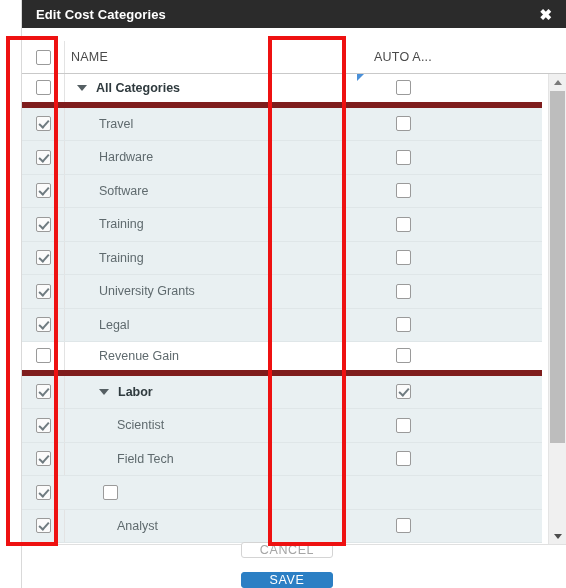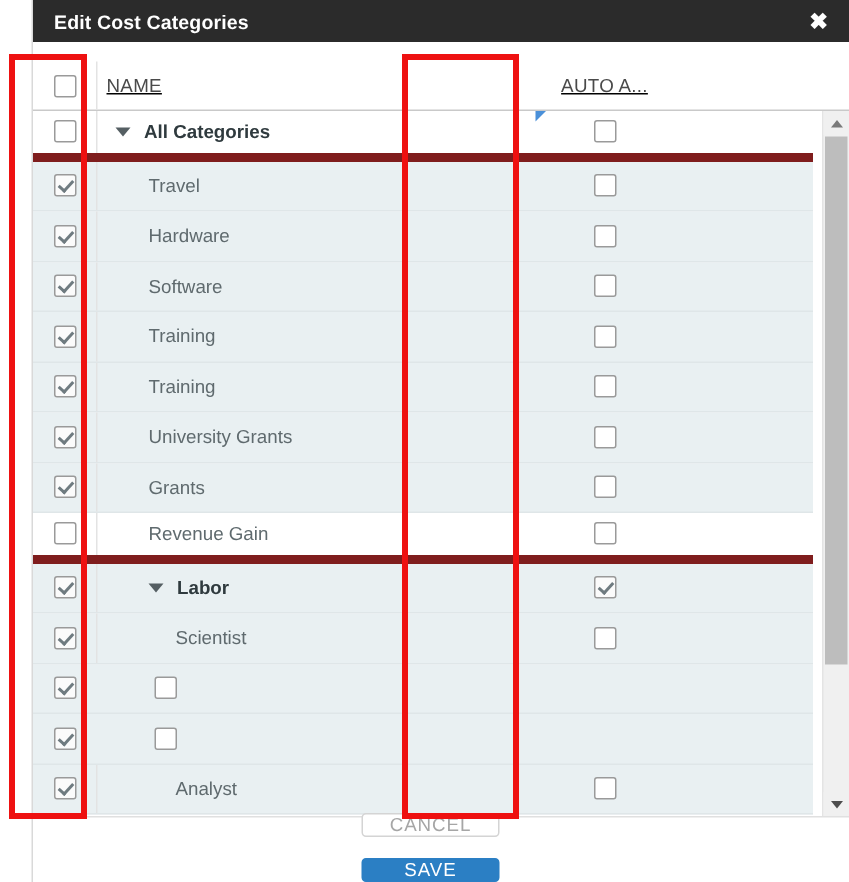--- a/index.html
+++ b/index.html
@@ -69,21 +69,20 @@
 
   
   .grid {
     position: absolute;
     left: 0;
     top: 12px;
     right: 0;
     bottom: 44px;
     display: flex;
     flex-direction: column;
-    text-decoration: underline;
   }
 
   .grid-head {
     display: flex;
     align-items: center;
     height: 32px;
     flex: 0 0 auto;
     border-bottom: 1px solid #c9c9c9;
     background: #ffffff;
     padding-right: 24px;
@@ -444,21 +443,21 @@
                   <div class="cb"></div>
                 </div>
                 <div class="col-spacer"></div>
               </div>
               <div class="row">
                 <div class="col-check">
                   <div class="cb checked"></div>
                 </div>
                 <div class="col-name">
                   <div class="name-cell indent-1">
-                    <span class="name-text">Grants</span>
+                    <span class="name-text">Legal</span>
                   </div>
                 </div>
                 <div class="col-auto">
                   <div class="cb"></div>
                 </div>
                 <div class="col-spacer"></div>
               </div>
               <div class="row white">
                 <div class="col-check">
                   <div class="cb"></div>
@@ -498,20 +497,25 @@
                   </div>
                 </div>
                 <div class="col-auto">
                   <div class="cb"></div>
                 </div>
                 <div class="col-spacer"></div>
               </div>
               <div class="row">
                 <div class="col-check">
                   <div class="cb checked"></div>
+                </div>
+                <div class="col-name">
+                  <div class="name-cell indent-2">
+                    <span class="name-text">Field Tech</span>
+                  </div>
                 </div>
                 <div class="col-auto">
                   <div class="cb"></div>
                 </div>
                 <div class="col-spacer"></div>
               </div>
               <div class="row">
                 <div class="col-check">
                   <div class="cb checked"></div>
                 </div>

